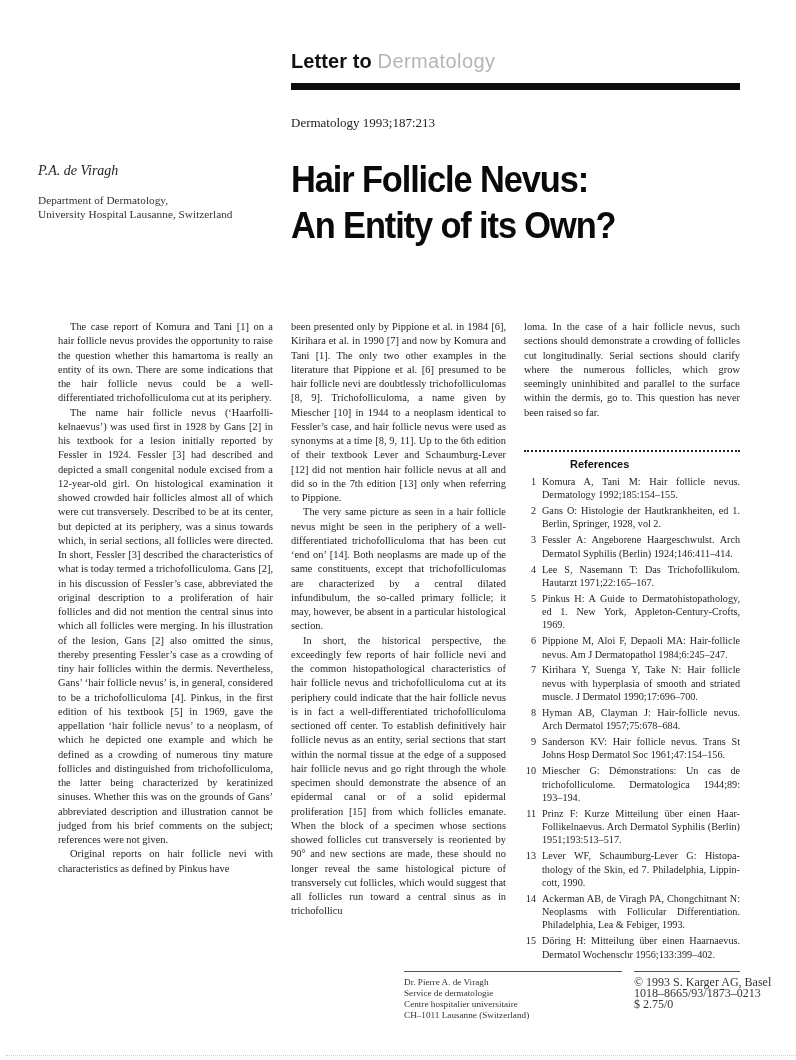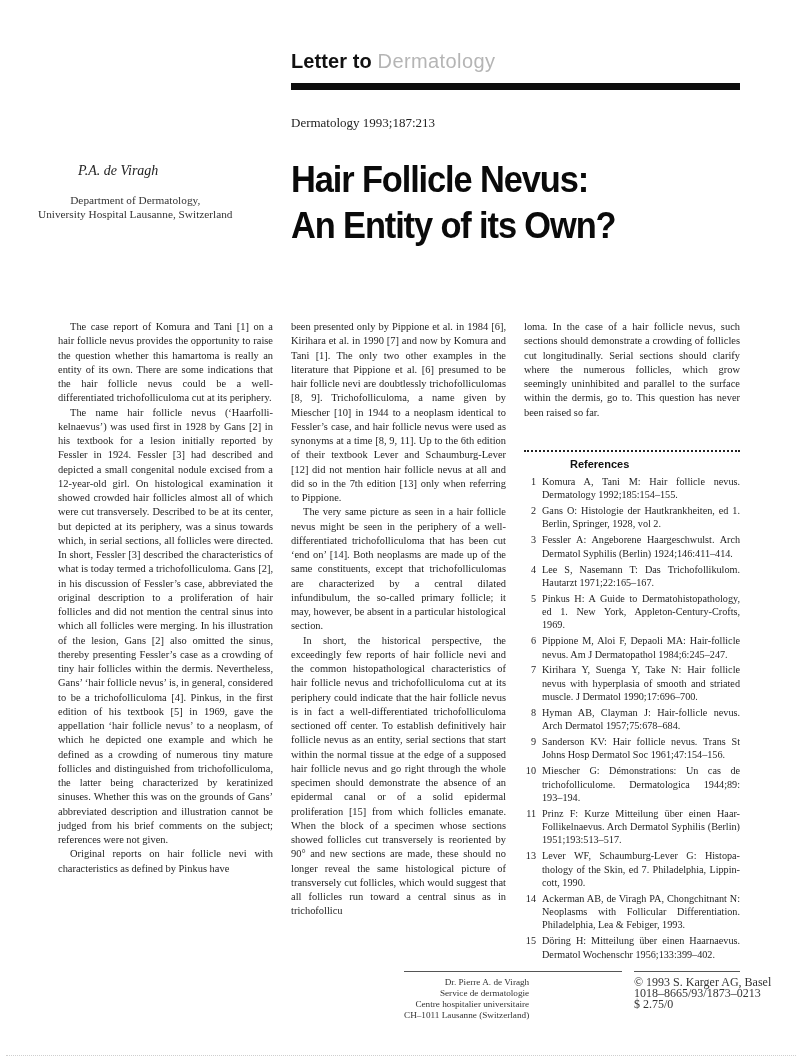--- a/index.html
+++ b/index.html
@@ -5,42 +5,42 @@
     * { margin: 0; padding: 0; box-sizing: border-box; }
     html, body { width: 796px; height: 1060px; background: #ffffff; overflow: hidden; }
     body { position: relative; font-family: "Liberation Serif", serif; color: #1a1a1a; }
 
     .masthead { position: absolute; left: 291px; top: 50px; font-family: "Liberation Sans", sans-serif; font-size: 20px; font-weight: bold; color: #111; letter-spacing: 0.1px; }
     .masthead .journal { font-weight: normal; color: #b5b5b5; letter-spacing: 0.4px; }
 
     .rule-top { position: absolute; left: 291px; top: 83px; width: 449px; height: 7px; background: #0d0d0d; }
     .citation { position: absolute; left: 291px; top: 97px; font-size: 13px; color: #222; margin-top: 18px; }
 
-    .author { position: absolute; left: 38px; top: 163px; font-size: 14px; font-style: italic; color: #222; margin-left: 40px; }
-    .affiliation { position: absolute; left: 38px; top: 193px; font-size: 11.3px; line-height: 14px; color: #333; text-align: center; }
+    .author { position: absolute; left: 38px; top: 163px; font-size: 14px; font-style: italic; color: #222; }
+    .affiliation { position: absolute; left: 38px; top: 193px; font-size: 11.3px; line-height: 14px; color: #333; }
 
     .title { position: absolute; left: 291px; top: 157px; font-family: "Liberation Sans", sans-serif; font-weight: bold; font-size: 37px; line-height: 46px; color: #0a0a0a; letter-spacing: -1.2px; transform: scaleX(0.93); transform-origin: left top; }
 
     .col { position: absolute; top: 320px; width: 215px; font-size: 10.45px; line-height: 14.25px; text-align: justify; hyphens: manual; color: #1e1e1e; }
     .col p { text-indent: 12px; }
     .col p.noindent { text-indent: 0; }
     .col1 { left: 58px; }
     .col2 { left: 291px; }
     .col3 { left: 524px; width: 216px; }
 
     .dotted-sep { position: absolute; left: 524px; top: 450px; width: 216px; border-top: 2px dotted #222; }
     .ref-title { position: absolute; left: 542px; top: 458px; font-family: "Liberation Sans", sans-serif; font-weight: bold; font-size: 11px; color: #111; padding-left: 28px; }
     .refs { position: absolute; left: 524px; top: 475px; width: 216px; font-size: 10.2px; line-height: 13.3px; color: #1e1e1e; list-style: none; }
     .refs li { display: flex; margin-bottom: 2.6px; }
     .refs .num { width: 18px; flex-shrink: 0; text-align: right; padding-right: 6px; }
     .refs .txt { flex: 1; text-align: justify; }
 
     .foot-rule-left { position: absolute; left: 404px; top: 971px; width: 218px; border-top: 1px solid #555; }
     .foot-rule-right { position: absolute; left: 634px; top: 971px; width: 106px; border-top: 1px solid #555; }
-    .address { position: absolute; left: 404px; top: 977px; font-size: 9.2px; line-height: 11px; color: #333; text-align: right; }
+    .address { position: absolute; left: 404px; top: 977px; font-size: 9.2px; line-height: 11px; color: #333; }
     .copyright { position: absolute; left: 634px; top: 977px; font-size: 12px; line-height: 11px; color: #333; }
 
     .page-bottom-dots { position: absolute; left: 6px; top: 1055px; width: 790px; border-top: 1px dotted #cfcfcf; }
   </style>
 </head>
 <body>
 
 <div class="masthead">
   <span>Letter to</span>
   <span class="journal">Dermatology</span>

